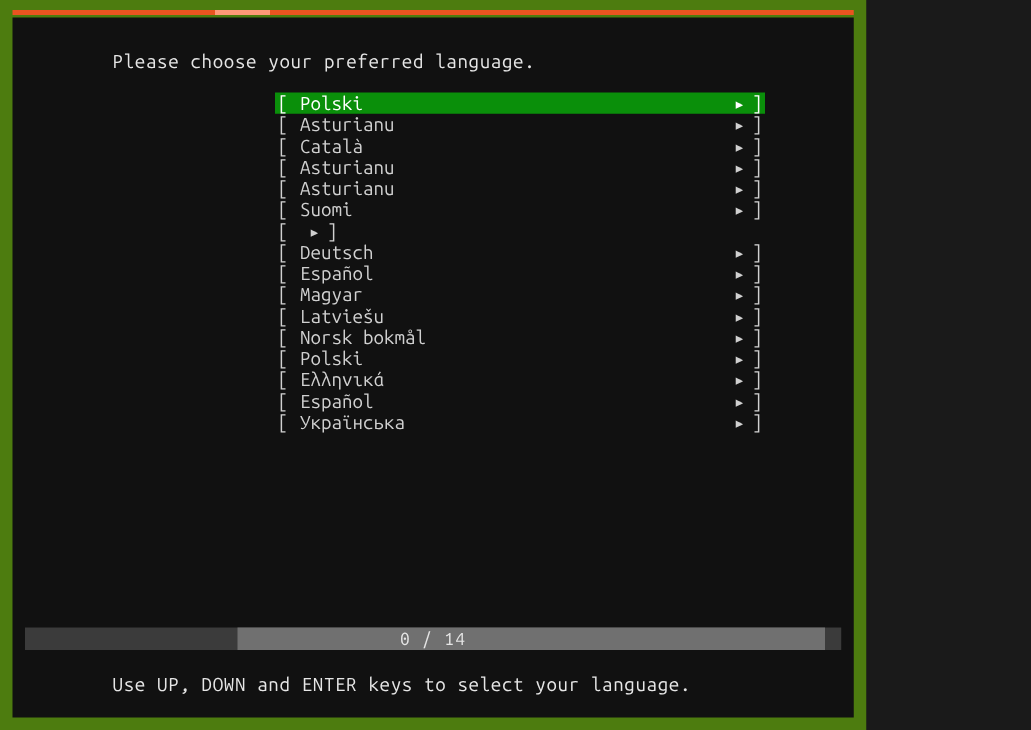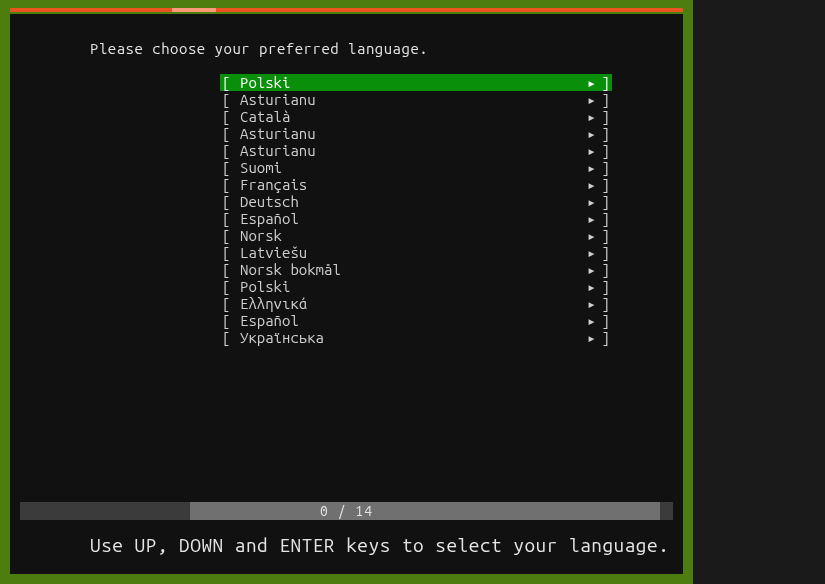--- a/index.html
+++ b/index.html
@@ -87,21 +87,21 @@
     position: relative;
     color: #e6e6e6;
     font-size: 14px;
     letter-spacing: 1px;
   }
   .footer {
     position: absolute;
     left: 80px;
     bottom: 18px;
     color: #e6e6e6;
-    font-size: 19px;
+    font-size: 15px;
     letter-spacing: 0.5px;
   }
 </style>
 </head>
 <body>
 
 <div class="outer-frame">
   <div class="orange-bar-top"></div>
   <div class="orange-accent"></div>
 
@@ -109,24 +109,24 @@
 
     <div class="prompt">Please choose your preferred language.</div>
 
     <div class="lang-list" id="lang-list">
         <div class="lang-item selected"><span class="lb">[</span><span class="label">Polski</span><span class="arrow">▸</span><span class="rb">]</span></div>
         <div class="lang-item"><span class="lb">[</span><span class="label">Asturianu</span><span class="arrow">▸</span><span class="rb">]</span></div>
         <div class="lang-item"><span class="lb">[</span><span class="label">Català</span><span class="arrow">▸</span><span class="rb">]</span></div>
         <div class="lang-item"><span class="lb">[</span><span class="label">Asturianu</span><span class="arrow">▸</span><span class="rb">]</span></div>
         <div class="lang-item"><span class="lb">[</span><span class="label">Asturianu</span><span class="arrow">▸</span><span class="rb">]</span></div>
         <div class="lang-item"><span class="lb">[</span><span class="label">Suomi</span><span class="arrow">▸</span><span class="rb">]</span></div>
-        <div class="lang-item"><span class="lb">[</span><span class="label">Français</span><span class="arrow">▸</span><span class="rb">]</span></div>
+        <div class="lang-item"><span class="lb">[</span><span class="arrow">▸</span><span class="rb">]</span></div>
         <div class="lang-item"><span class="lb">[</span><span class="label">Deutsch</span><span class="arrow">▸</span><span class="rb">]</span></div>
         <div class="lang-item"><span class="lb">[</span><span class="label">Español</span><span class="arrow">▸</span><span class="rb">]</span></div>
-        <div class="lang-item"><span class="lb">[</span><span class="label">Norsk</span><span class="arrow">▸</span><span class="rb">]</span></div>
+        <div class="lang-item"><span class="lb">[</span><span class="label">Magyar</span><span class="arrow">▸</span><span class="rb">]</span></div>
         <div class="lang-item"><span class="lb">[</span><span class="label">Latviešu</span><span class="arrow">▸</span><span class="rb">]</span></div>
         <div class="lang-item"><span class="lb">[</span><span class="label">Norsk bokmål</span><span class="arrow">▸</span><span class="rb">]</span></div>
         <div class="lang-item"><span class="lb">[</span><span class="label">Polski</span><span class="arrow">▸</span><span class="rb">]</span></div>
         <div class="lang-item"><span class="lb">[</span><span class="label">Ελληνικά</span><span class="arrow">▸</span><span class="rb">]</span></div>
         <div class="lang-item"><span class="lb">[</span><span class="label">Español</span><span class="arrow">▸</span><span class="rb">]</span></div>
         <div class="lang-item"><span class="lb">[</span><span class="label">Українська</span><span class="arrow">▸</span><span class="rb">]</span></div>
       </div>
 
     <div class="progress-bar">
       <div class="progress-fill"></div>

